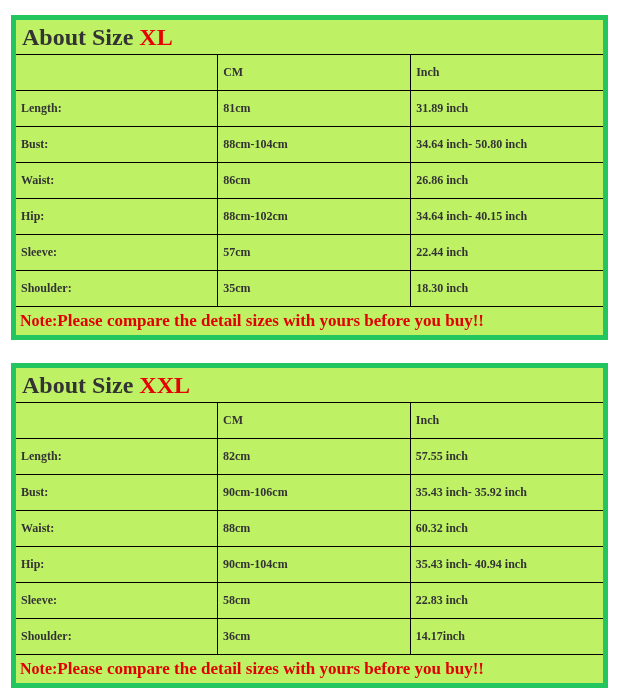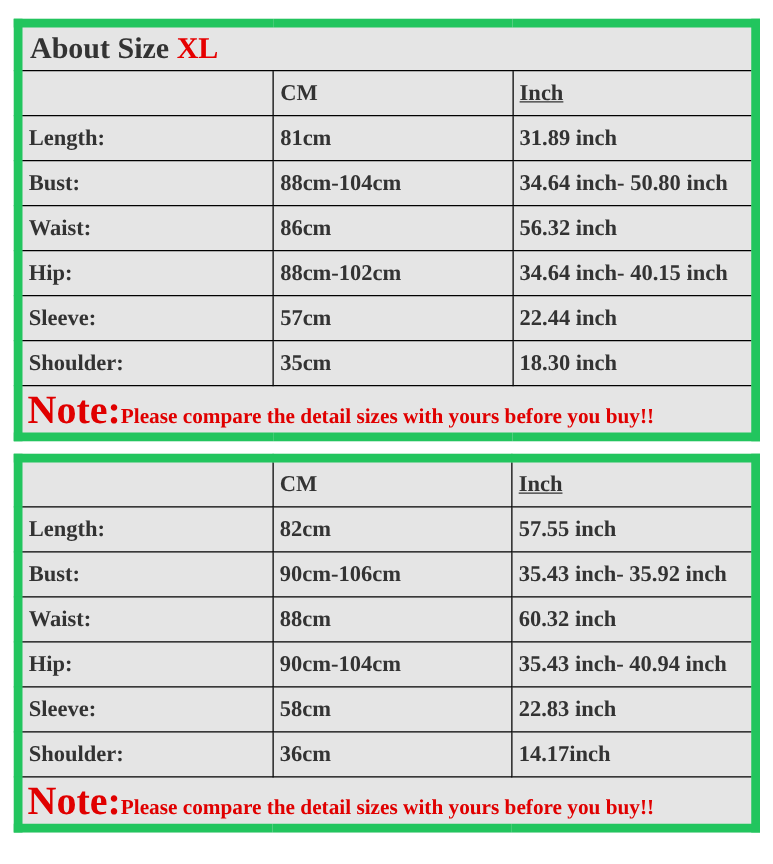--- a/index.html
+++ b/index.html
@@ -1,26 +1,26 @@
 <!DOCTYPE html>
 <html><head>
 <meta charset="utf-8">
 <style>
   html, body { margin:0; padding:0; background:#ffffff; }
   body { width:618px; height:691px; position:relative; overflow:hidden;
          font-family:"Liberation Serif","DejaVu Serif",serif; color:#333; }
   .size-table { position:absolute; left:11px; width:597px; border-collapse:collapse;
-                background:#e5e5e5; border:7px solid #22c55e; }
+                background:#bef264; border:5px solid #22c55e; }
   .size-table td { border:1px solid #000; padding:0 0 0 5px; height:35px;
-                   font-weight:bold; font-size:18px; color:#333; vertical-align:middle; }
+                   font-weight:bold; font-size:12px; color:#333; vertical-align:middle; }
   .title-cell { font-size:24px !important; height:34px !important; padding-left:6px !important; color:#333; }
   .title-size { color:#e60000; }
-  .c1 { width:199px; } .c2 { width:190px; } .c3 { width:190px;text-decoration:underline; }
+  .c1 { width:199px; } .c2 { width:190px; } .c3 { width:190px; }
   .note-cell { height:28px !important; color:#e00000 !important; font-size:17px !important; padding-left:4px !important; white-space:nowrap; }
-  .note-label { font-size:32px; font-weight:bold; color:#e00000;text-align:right; }
+  .note-label { font-size:16px; font-weight:bold; color:#e00000;text-align:right; }
   #t1 { top:15px; }
   #t2 { top:363px; }
 </style>
 </head>
 <body>
 
 <table class="size-table" id="t1">
   <tbody>
       <tr>
     <td colspan="3" class="title-cell"><span>About Size </span><span class="title-size">XL</span></td>
@@ -36,21 +36,21 @@
     <td>31.89 inch</td>
   </tr>
   <tr>
     <td>Bust:</td>
     <td>88cm-104cm</td>
     <td>34.64 inch- 50.80 inch</td>
   </tr>
   <tr>
     <td>Waist:</td>
     <td>86cm</td>
-    <td>56.32 inch</td>
+    <td>26.86 inch</td>
   </tr>
   <tr>
     <td>Hip:</td>
     <td>88cm-102cm</td>
     <td>34.64 inch- 40.15 inch</td>
   </tr>
   <tr>
     <td>Sleeve:</td>
     <td>57cm</td>
     <td>22.44 inch</td>
@@ -61,20 +61,23 @@
     <td>18.30 inch</td>
   </tr>
   <tr>
     <td colspan="3" class="note-cell"><span class="note-label">Note:</span><span>Please compare the detail sizes with yours before you buy!!</span></td>
   </tr>
 </tbody>
   </table>
 
 <table class="size-table" id="t2">
   <tbody>
+      <tr>
+    <td colspan="3" class="title-cell"><span>About Size </span><span class="title-size">XXL</span></td>
+  </tr>
   <tr>
     <td class="c1"></td>
     <td class="c2">CM</td>
     <td class="c3">Inch</td>
   </tr>
   <tr>
     <td>Length:</td>
     <td>82cm</td>
     <td>57.55 inch</td>
   </tr>

